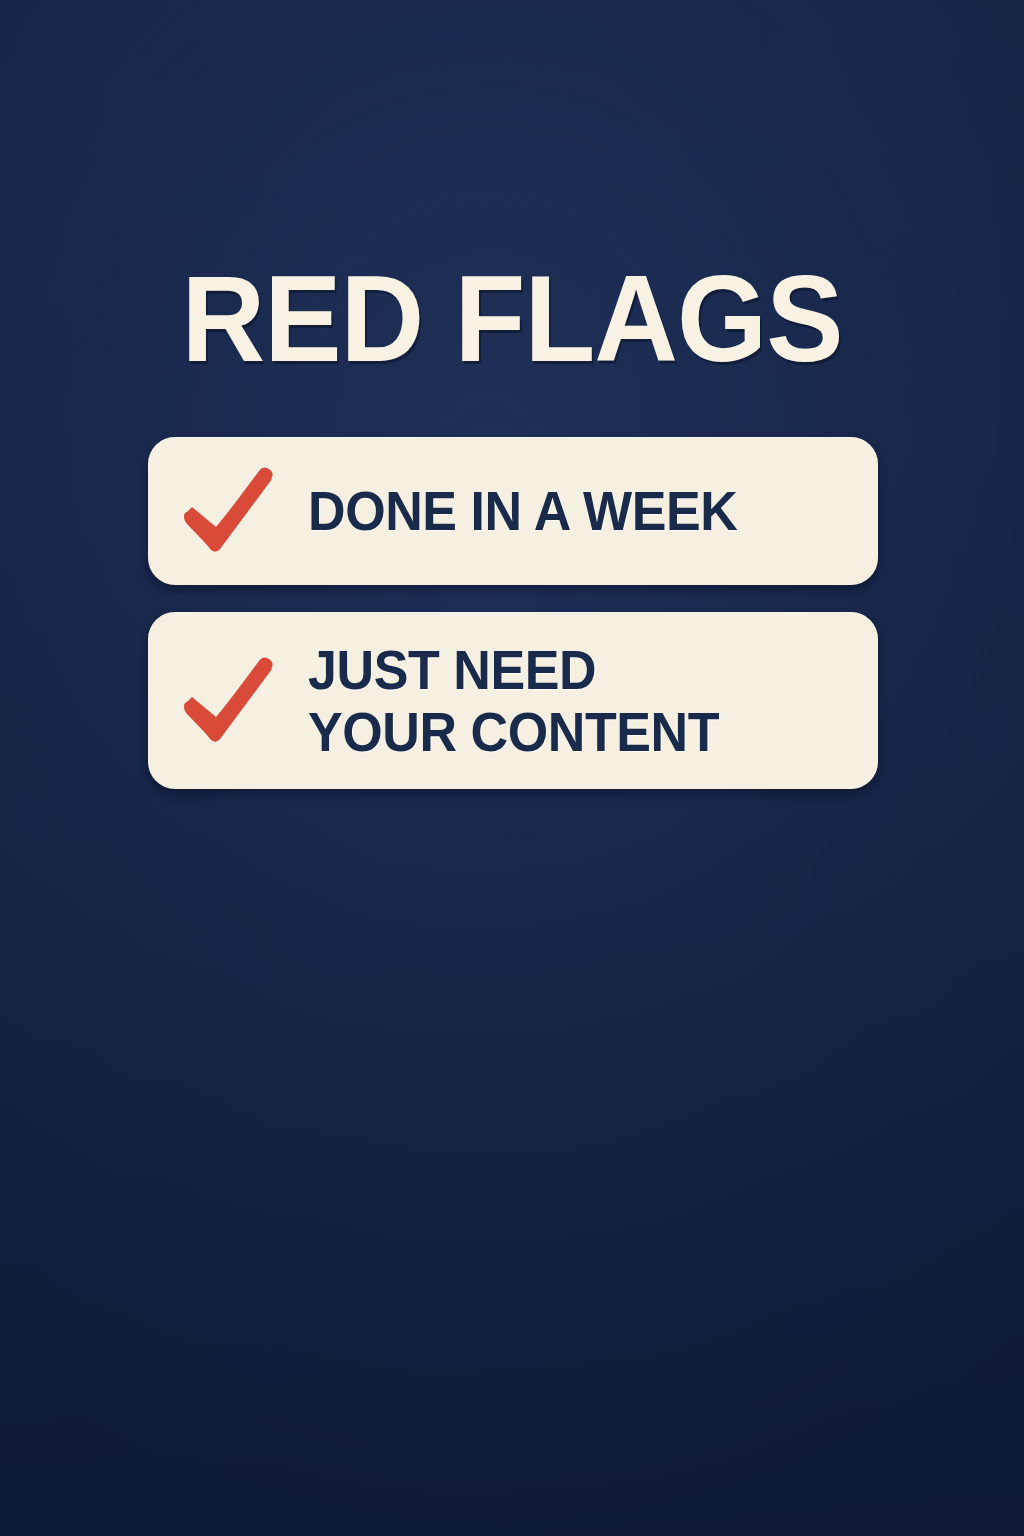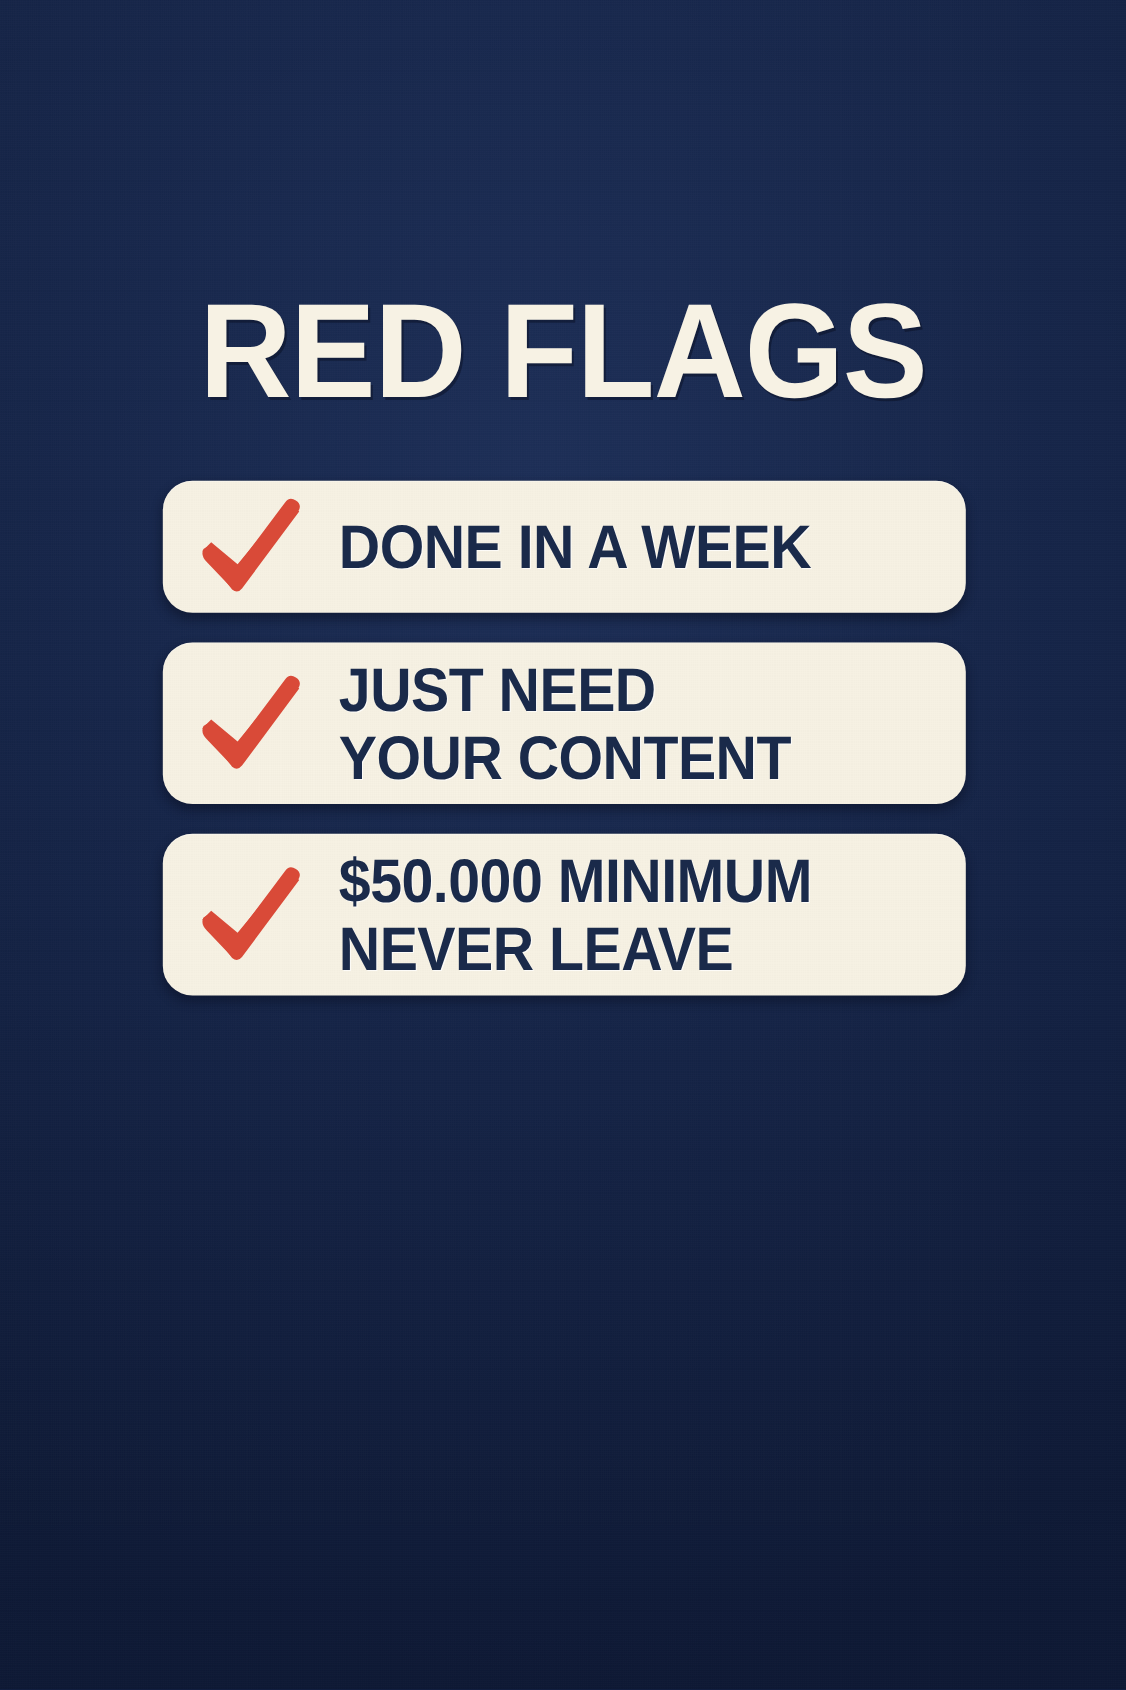--- a/index.html
+++ b/index.html
@@ -90,22 +90,22 @@
     position: absolute;
     inset: 0;
     pointer-events: none;
     opacity: 0.30;
     background-image:
       repeating-linear-gradient(0deg, rgba(0,0,0,0.020) 0px, rgba(0,0,0,0.020) 1px, rgba(255,255,255,0.03) 1px, rgba(255,255,255,0.03) 2px),
       repeating-linear-gradient(90deg, rgba(0,0,0,0.018) 0px, rgba(0,0,0,0.018) 1px, rgba(255,255,255,0.03) 1px, rgba(255,255,255,0.03) 2px);
     border-radius: 27px;
   }
 
-  .card.h1 { height: 120px; }
-  .card.h2 { height: 147px; }
+  .card.h1 { height: 148px; }
+  .card.h2 { height: 177px; }
 
   .check-wrap {
     width: 160px;
     flex: 0 0 160px;
     display: flex;
     align-items: center;
     justify-content: center;
     position: relative;
     z-index: 1;
   }
@@ -157,25 +157,15 @@
           <path d="M8 52 L16 44 L40 64 L86 8 L96 16 L44 86 Q40 91 35 87 Z" fill="#D94A38"></path>
           <path d="M9 50 Q6 56 12 62 L33 84 Q39 90 44 84 L95 16 Q99 10 93 6 Q87 2 83 8 L38 68 L20 50 Q15 45 9 50 Z" fill="#D94A38"></path>
         </svg>
       </div>
       <div class="card-text">JUST NEED
 YOUR CONTENT</div>
     </div>
 
 
 
-    <div class="card h2">
-      <div class="check-wrap">
-        <svg width="104" height="96" viewBox="0 0 104 96" aria-hidden="true">
-          <path d="M8 52 L16 44 L40 64 L86 8 L96 16 L44 86 Q40 91 35 87 Z" fill="#D94A38"></path>
-          <path d="M9 50 Q6 56 12 62 L33 84 Q39 90 44 84 L95 16 Q99 10 93 6 Q87 2 83 8 L38 68 L20 50 Q15 45 9 50 Z" fill="#D94A38"></path>
-        </svg>
-      </div>
-      <div class="card-text">$50.000 MINIMUM
-NEVER LEAVE</div>
-    </div>
 
   </div>
 </div>
 
 </body></html>

